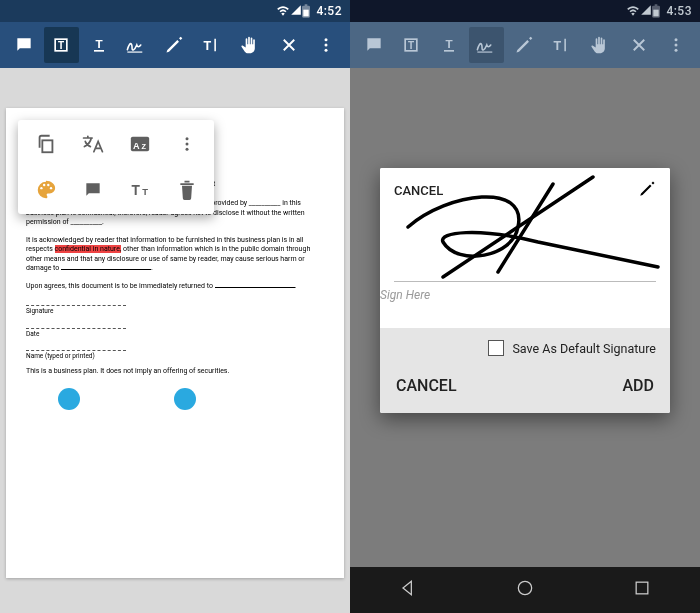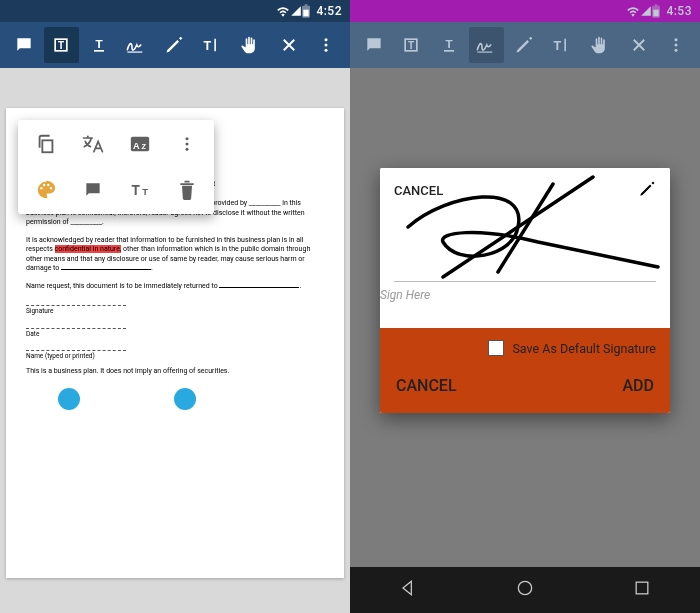--- a/index.html
+++ b/index.html
@@ -26,21 +26,21 @@
     height: 22px;
     background: #1b3a5c;
     color: #fff;
     display: flex;
     align-items: center;
     justify-content: flex-end;
     padding: 0 8px;
     font-size: 12px;
     letter-spacing: 0.5px;
   }
-  .status .icons { display:flex; align-items:center; }
+  .status .icons { display:flex; }
   .status svg { display:block; }
   .status .time { margin-left:6px; font-weight:500; }
 
   
   .toolbar {
     height: 46px;
     background: #284f7c;
     display: flex;
     align-items: center;
     padding: 0 6px;
@@ -119,21 +119,21 @@
     z-index:5;
   }
   .popup .pbtn {
     display:flex; align-items:center; justify-content:center;
     height:36px;
     color:#5f5f5f;
   }
   .popup .pbtn.warm { color:#e6a43c; }
 
   
-  .phone.right .status { background:#a21caf; color:#c1c9d1; }
+  .phone.right .status { background:#0f172a; color:#c1c9d1; }
   .phone.right .toolbar { background:#4c6784; }
   .phone.right .toolbar .tbtn { color:#b9c7d6; }
   .phone.right .toolbar .tbtn.active { background:#3c546e; }
   .phone.right .body-dim {
     position:absolute; left:0; right:0; top:68px; bottom:46px;
     background:#7c7c7c;
   }
   .phone.right .navbar {
     position:absolute; left:0; right:0; bottom:0; height:46px;
     background:#1a1a1a;
@@ -173,21 +173,21 @@
     text-align:left;
     font-style:italic;
     font-size:12px;
     color:#9a9a9a;
   }
   .dialog .squiggle {
     position:absolute;
     left:8px; top:4px; right:10px; height:120px;
   }
   .dialog .gray-area {
-    background:#c2410c;
+    background:#e5e5e5;
     padding:12px 14px 14px 14px;
   }
   .dialog .save-default {
     display:flex; align-items:center; justify-content:flex-end;
     gap:8px;
     font-size:12.5px; color:#222;
     margin-bottom:16px;
   }
   .dialog .save-default .chk {
     width:16px; height:16px; border:1.5px solid #555; background:#fff;
@@ -279,21 +279,21 @@
     </div>
 
     <div class="doc-wrap">
       <div class="page">
         <div class="doc-title">Confidentiality Agreement</div>
         <div class="para">The undersigned reader acknowledges that the information provided by __________ in this business plan is confidential; therefore, reader agrees not to disclose it without the written permission of __________.</div>
         <div class="para">
           <span>It is acknowledged by reader that information to be furnished in this business plan is in all respects </span><span class="highlight">confidential in nature,</span><span> other than information which is in the public domain through other means and that any disclosure or use of same by reader, may cause serious harm or damage to </span><span class="blank-line" style="width:90px"></span>.
         </div>
         <div class="para">
-          <span>Name request, this document is to be immediately returned to</span>
+          <span>Upon agrees, this document is to be immediately returned to</span>
           <span class="blank-line" style="width:80px"></span>.
         </div>
         <div class="field-row">
           <span class="ul"></span>
           <span class="lbl">Signature</span>
         </div>
         <div class="field-row">
           <span class="ul"></span>
           <span class="lbl">Date</span>
         </div>

